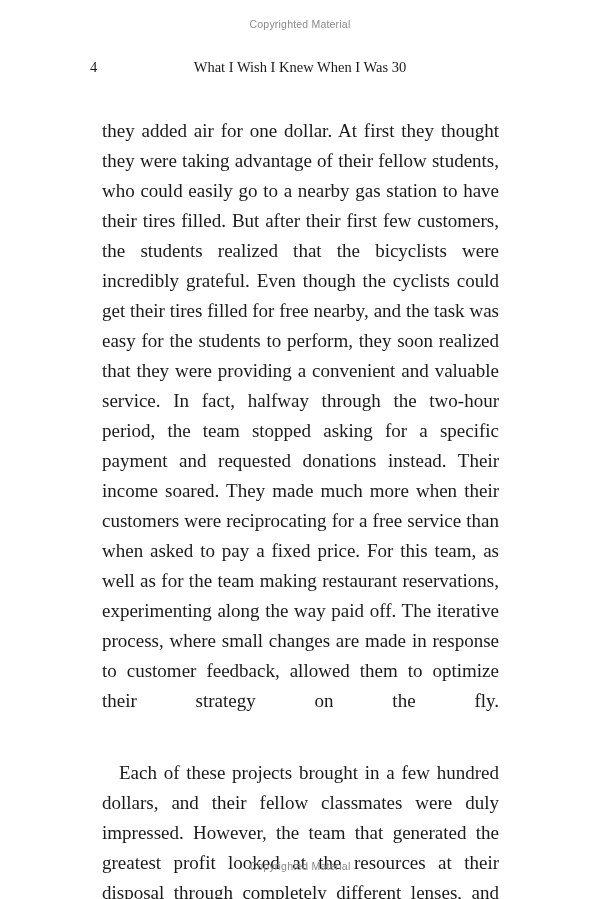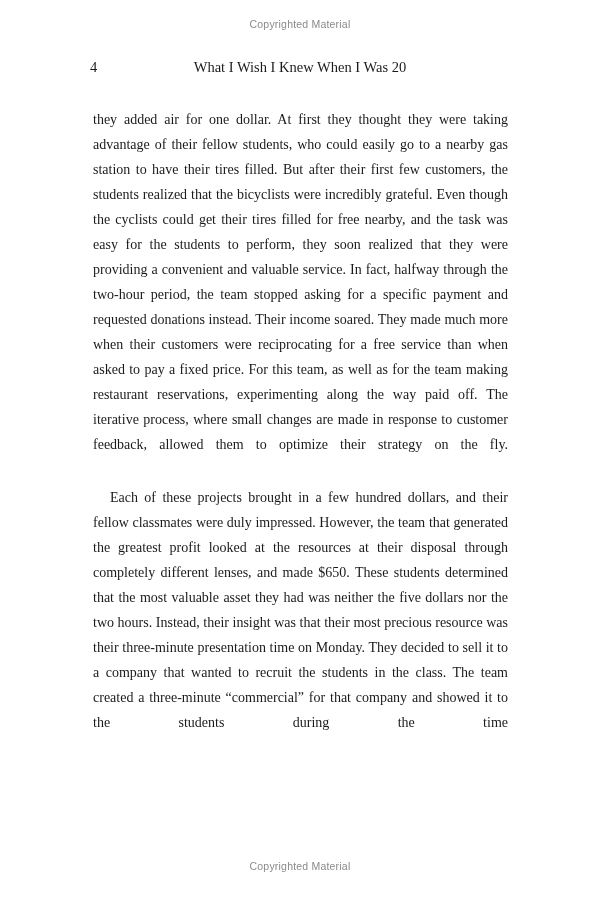--- a/index.html
+++ b/index.html
@@ -58,23 +58,23 @@
     color: #1a1a1a;
   }
 
   .body-text {
     position: absolute;
     top: 104px;
     left: 90px;
     width: 421px;
   }
   .body-text p {
-    margin: 3px;
-    font-size: 14px;
-    line-height: 25px;
+    margin: 12px;
+    font-size: 19px;
+    line-height: 30px;
     text-align: justify;
     text-justify: inter-word;
     hyphens: manual;
     color: #1a1a1a;
   }
   .body-text p.indent {
     text-indent: 17px;
     font-family: Liberation Serif, serif;
   }
   
@@ -86,21 +86,21 @@
 </style>
 </head>
 <body>
 
 <div class="page">
 
   <div class="watermark watermark-top">Copyrighted Material</div>
 
   <div class="running-head">
     <span class="folio">4</span>
-    <span class="book-title">What I Wish I Knew When I Was 20</span>
+    <span class="book-title">What I Wish I Knew When I Was 30</span>
   </div>
 
   <div class="body-text">
     <p>they added air for one dollar. At first they thought they were taking advantage of their fellow students, who could easily go to a nearby gas station to have their tires filled. But after their first few customers, the students realized that the bicyclists were incredibly grateful. Even though the cyclists could get their tires filled for free nearby, and the task was easy for the students to perform, they soon realized that they were providing a convenient and valuable service. In fact, halfway through the two-hour period, the team stopped asking for a specific payment and requested donations instead. Their income soared. They made much more when their customers were reciprocating for a free service than when asked to pay a fixed price. For this team, as well as for the team making restaurant reservations, experimenting along the way paid off. The iterative process, where small changes are made in response to customer feedback, allowed them to optimize their strategy on the fly.</p>
     <p class="indent">Each of these projects brought in a few hundred dollars, and their fellow classmates were duly impressed. However, the team that generated the greatest profit looked at the resources at their disposal through completely different lenses, and made $650. These students determined that the most valuable asset they had was neither the five dollars nor the two hours. Instead, their insight was that their most precious resource was their three-minute presentation time on Monday. They decided to sell it to a company that wanted to recruit the students in the class. The team created a three-minute “commercial” for that company and showed it to the students during the time</p>
   </div>
 
   <div class="watermark watermark-bottom">Copyrighted Material</div>
 
 </div>

